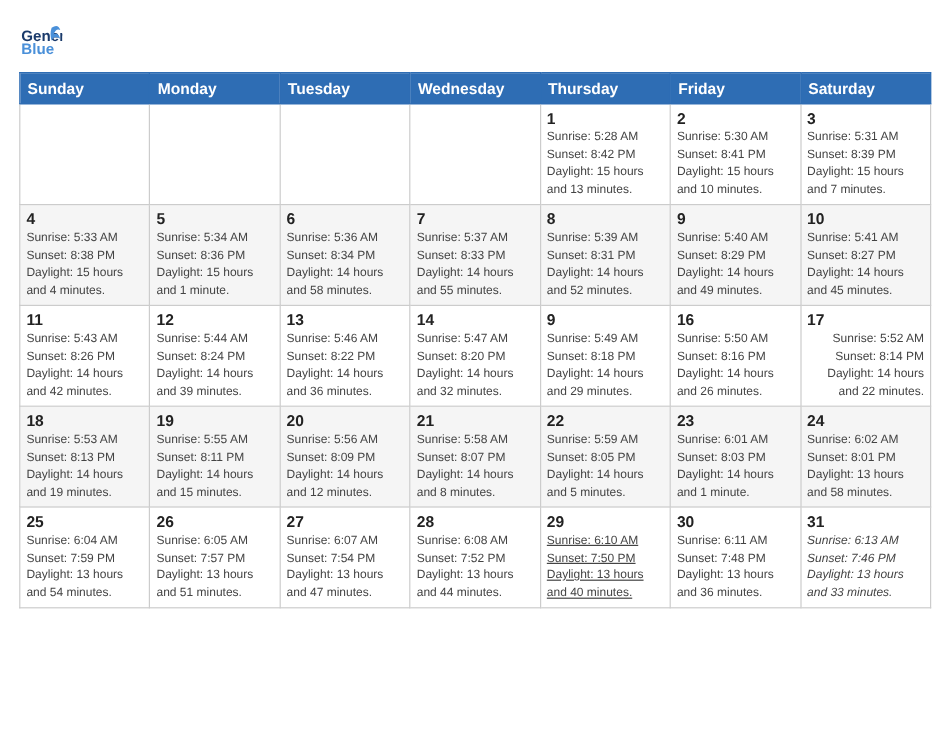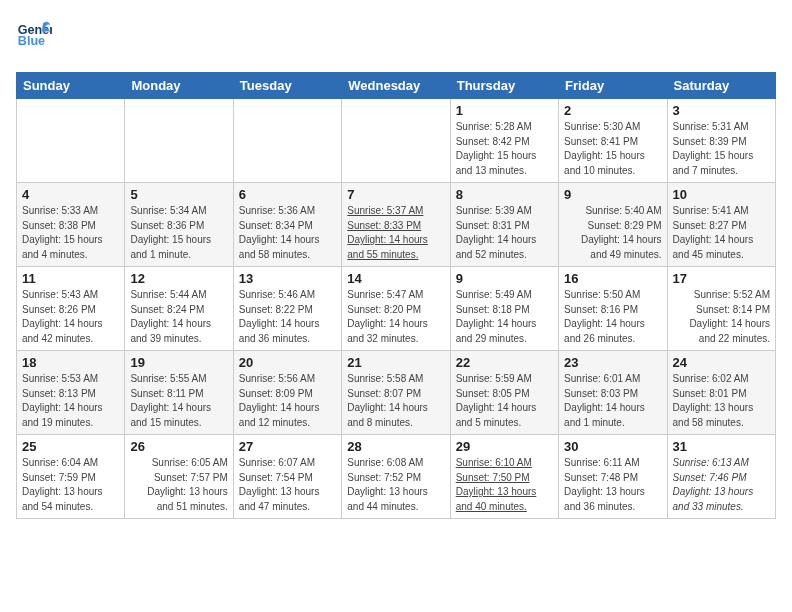--- a/index.html
+++ b/index.html
@@ -33,21 +33,21 @@
       font-weight: bold;
       color: #222;
     }
     .subtitle {
       font-size: 16px;
       color: #444;
     }
     .calendar {
       width: 100%;
       border-collapse: collapse;
-      margin-top: 20px;
+      margin-top: 8px;
     }
     .calendar th {
       background: #2e6db4;
       color: #fff;
       font-size: 13px;
       font-weight: bold;
       padding: 5px 6px;
       text-align: left;
       border: 1px solid #2e6db4;
     }
@@ -157,35 +157,35 @@
         </td>
         <td>
           <span class="day-number">6</span>
           <div class="day-info" style="white-space: pre-line;">Sunrise: 5:36 AM
 Sunset: 8:34 PM
 Daylight: 14 hours
 and 58 minutes.</div>
         </td>
         <td>
           <span class="day-number">7</span>
-          <div class="day-info" style="white-space: pre-line; text-decoration: underline;">Sunrise: 5:37 AM
+          <div class="day-info" style="white-space: pre-line;">Sunrise: 5:37 AM
 Sunset: 8:33 PM
 Daylight: 14 hours
 and 55 minutes.</div>
         </td>
         <td>
           <span class="day-number">8</span>
           <div class="day-info" style="white-space: pre-line;">Sunrise: 5:39 AM
 Sunset: 8:31 PM
 Daylight: 14 hours
 and 52 minutes.</div>
         </td>
         <td>
           <span class="day-number">9</span>
-          <div class="day-info" style="white-space: pre-line; text-align: right;">Sunrise: 5:40 AM
+          <div class="day-info" style="white-space: pre-line;">Sunrise: 5:40 AM
 Sunset: 8:29 PM
 Daylight: 14 hours
 and 49 minutes.</div>
         </td>
         <td>
           <span class="day-number">10</span>
           <div class="day-info" style="white-space: pre-line;">Sunrise: 5:41 AM
 Sunset: 8:27 PM
 Daylight: 14 hours
 and 45 minutes.</div>
@@ -296,21 +296,21 @@
       <tr>
         <td>
           <span class="day-number">25</span>
           <div class="day-info" style="white-space: pre-line;">Sunrise: 6:04 AM
 Sunset: 7:59 PM
 Daylight: 13 hours
 and 54 minutes.</div>
         </td>
         <td>
           <span class="day-number">26</span>
-          <div class="day-info" style="white-space: pre-line; text-align: right;">Sunrise: 6:05 AM
+          <div class="day-info" style="white-space: pre-line;">Sunrise: 6:05 AM
 Sunset: 7:57 PM
 Daylight: 13 hours
 and 51 minutes.</div>
         </td>
         <td>
           <span class="day-number">27</span>
           <div class="day-info" style="white-space: pre-line;">Sunrise: 6:07 AM
 Sunset: 7:54 PM
 Daylight: 13 hours
 and 47 minutes.</div>

